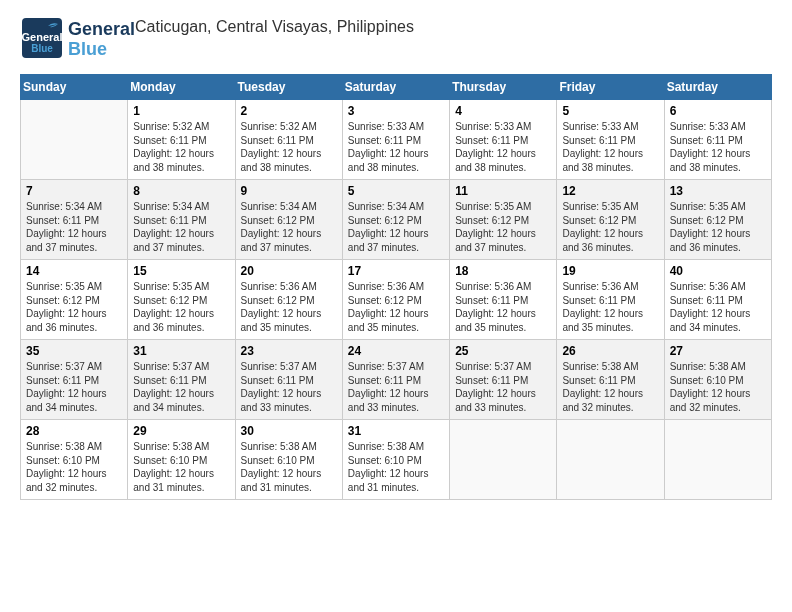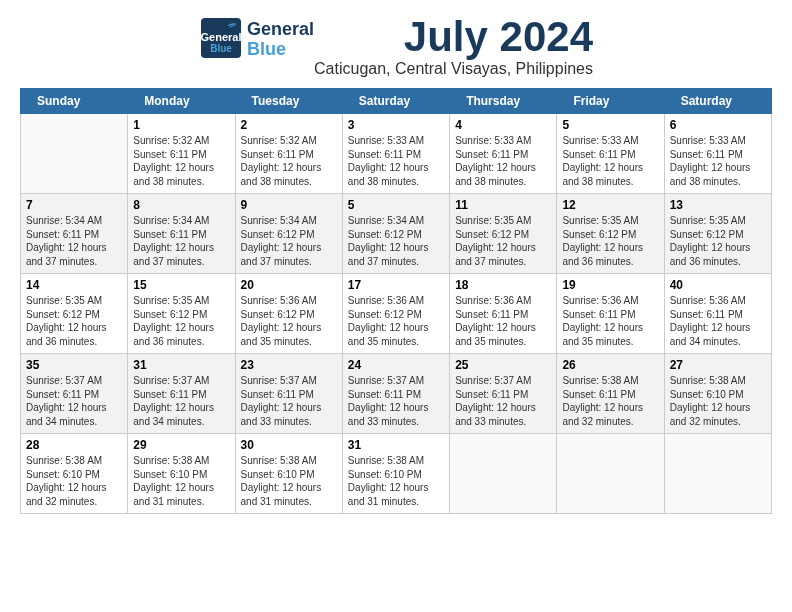--- a/index.html
+++ b/index.html
@@ -5,21 +5,21 @@
     * { box-sizing: border-box; margin: 0; padding: 0; }
     body {
       font-family: Arial, sans-serif;
       background: #fff;
       width: 792px;
       min-height: 612px;
       padding: 16px 20px;
     }
     .header {
       display: flex;
-      justify-content: center;
+      justify-content: flex-start;
       align-items: flex-start;
       margin-bottom: 10px;
     }
     .logo {
       display: flex;
       flex-direction: column;
       align-items: flex-start;
     }
     .title-block {
       text-align: right;
@@ -38,21 +38,21 @@
     }
     table {
       width: 100%;
       border-collapse: collapse;
       font-size: 11px;
     }
     thead tr th {
       background-color: #2e6da4;
       color: #fff;
       text-align: left;
-      padding: 5px 16px;
+      padding: 5px 2px;
       font-size: 12px;
       font-weight: bold;
       border: 1px solid #2e6da4;
     }
     tbody tr td {
       border: 1px solid #ccc;
       vertical-align: top;
       padding: 4px 5px;
       height: 80px;
       width: 14.28%;
@@ -94,21 +94,20 @@
           <path d="M28 10 Q32 6 38 8 Q34 12 30 11 Q36 9 38 8" fill="#4a9fd4"></path>
         </svg>
       </div>
       <div>
         <div style="font-size:18px; font-weight:bold; color:#1a3a5c; line-height:1.1;">General</div>
         <div style="font-size:18px; font-weight:bold; color:#4a9fd4; line-height:1.1;">Blue</div>
       </div>
     </div>
   </div>
   <div class="title-block">
-    <h1>July 2024</h1>
     <h2>Caticugan, Central Visayas, Philippines</h2>
   </div>
 </div>
 
 <table>
   <thead>
     <tr id="header-row">
     <th>Sunday</th>
         <th>Monday</th>
         <th>Tuesday</th>

